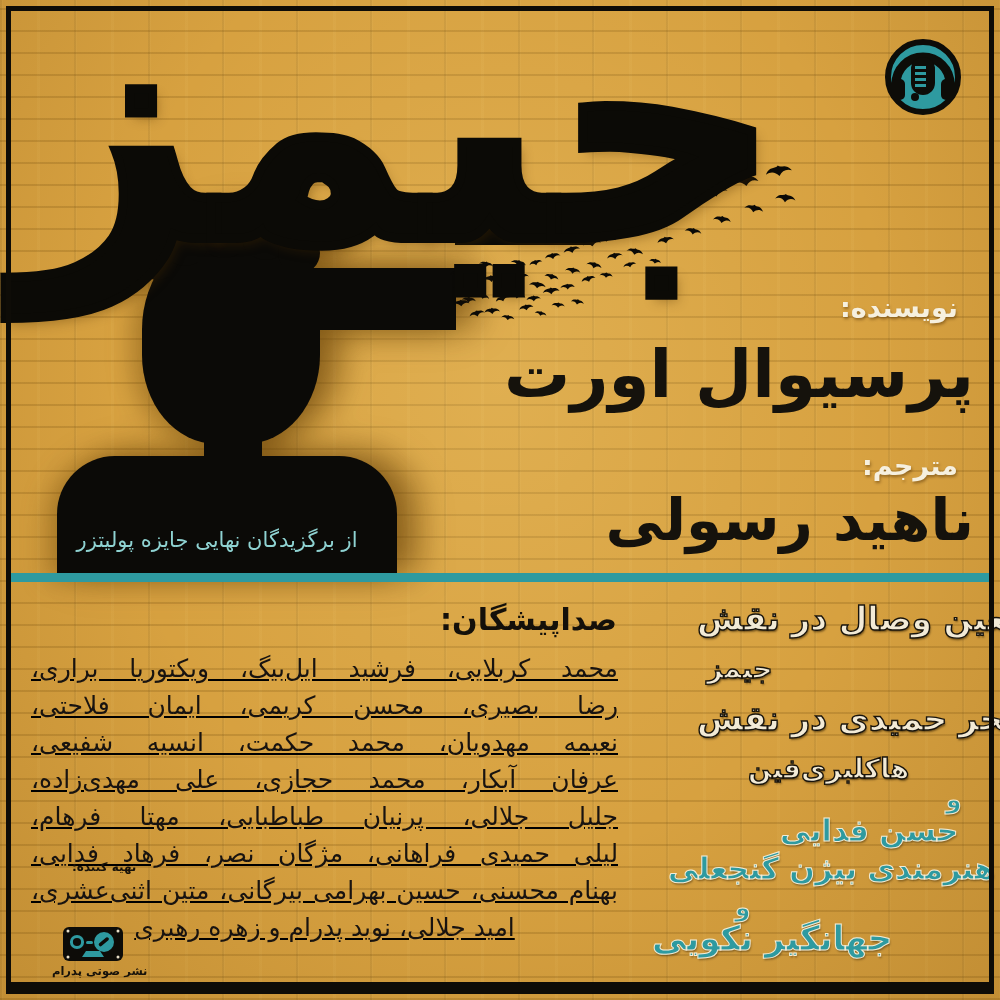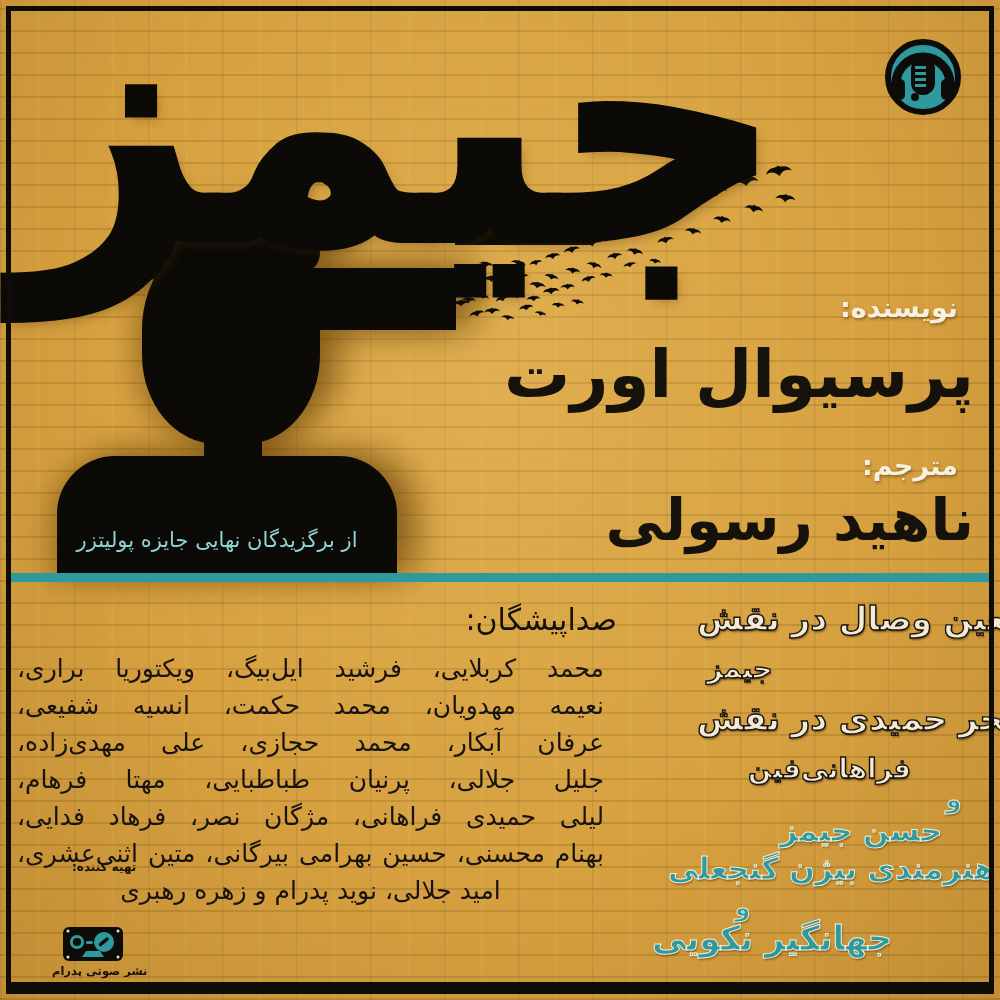--- a/index.html
+++ b/index.html
@@ -37,22 +37,22 @@
   .birds{position:absolute;left:450px;top:160px;width:352px;height:180px;z-index:4;}
   
   .label-white{position:absolute;direction:rtl;color:#f6f0df;font-size:27px;font-weight:bold;z-index:8;white-space:nowrap;text-shadow:1px 2px 3px rgba(70,40,0,0.45);}
   .author-label{right:42px;top:292px;}
   .translator-label{right:42px;top:450px;}
   .big-name{position:absolute;direction:rtl;color:#15120c;font-weight:bold;z-index:8;white-space:nowrap;}
   .author-name{right:26px;top:336px;font-size:66px;margin-left:6px;}
   .translator-name{right:26px;top:486px;font-size:58px;}
   .divider{position:absolute;left:6px;right:6px;top:573px;height:9px;background:#2e9aa0;z-index:9;}
   
-  .vc-heading{position:absolute;right:383px;top:602px;direction:rtl;color:#14100a;font-size:30px;font-weight:normal;z-index:8;white-space:nowrap;}
-  .vc-list{position:absolute;left:17px;top:650px;width:587px;z-index:8;}
+  .vc-heading{position:absolute;right:383px;top:602px;direction:rtl;color:#14100a;font-size:30px;font-weight:bold;z-index:8;white-space:nowrap;}
+  .vc-list{position:absolute;left:31px;top:650px;width:587px;z-index:8;text-decoration:underline;}
   .vc-line{direction:rtl;unicode-bidi:plaintext;text-align:justify;text-align-last:justify;white-space:nowrap;
     height:37px;line-height:37px;font-size:25px;color:#181310;}
   .vc-line.last{text-align-last:center;}
   
   .cast-line{position:absolute;direction:rtl;font-weight:bold;white-space:nowrap;z-index:8;}
   .cast-white{color:#f2ead6;-webkit-text-stroke:1.4px #17130c;text-shadow:1px 2px 2px rgba(40,25,0,0.55);}
   .cast-teal{color:#2e9aa0;-webkit-text-stroke:1px #f3ecd6;text-shadow:1px 2px 2px rgba(40,25,0,0.40);}
   .cl1{left:697px;top:599px;font-size:33px;}
   .cl2{left:707px;top:653px;font-size:27px;}
   .cl3{left:697px;top:699px;font-size:33px;}
@@ -164,34 +164,35 @@
   <div class="label-white author-label">نویسنده:</div>
   <div class="big-name author-name">پرسیوال اورت</div>
   <div class="label-white translator-label">مترجم:</div>
   <div class="big-name translator-name">ناهید رسولی</div>
 
   <div class="divider"></div>
 
   <div class="vc-heading">صداپیشگان:</div>
   <div class="vc-list">
     <div class="vc-line">محمد کربلایی، فرشید ایل‌بیگ، ویکتوریا براری،</div>
+    <div class="vc-line">رضا بصیری، محسن کریمی، ایمان فلاحتی،</div>
     <div class="vc-line">نعیمه مهدویان، محمد حکمت، انسیه شفیعی،</div>
     <div class="vc-line">عرفان آبکار، محمد حجازی، علی مهدی‌زاده،</div>
     <div class="vc-line">جلیل جلالی، پرنیان طباطبایی، مهتا فرهام،</div>
     <div class="vc-line">لیلی حمیدی فراهانی، مژگان نصر، فرهاد فدایی،</div>
     <div class="vc-line">بهنام محسنی، حسین بهرامی بیرگانی، متین اثنی‌عشری،</div>
     <div class="vc-line last">امید جلالی، نوید پدرام و زهره رهبری</div>
   </div>
 
   <div class="cast-line cast-white cl1">معین وصال در نقش</div>
   <div class="cast-line cast-white cl2">جیمز</div>
   <div class="cast-line cast-white cl3">سحر حمیدی در نقش</div>
-  <div class="cast-line cast-white cl4">فراهانی‌فین</div>
+  <div class="cast-line cast-white cl4">هاکلبری‌فین</div>
   <div class="cast-line cast-teal cl5">و</div>
-  <div class="cast-line cast-teal cl6">حسن جیمز</div>
+  <div class="cast-line cast-teal cl6">حسن فدایی</div>
   <div class="cast-line cast-teal cl7">با هنرمندی بیژن گنجعلی</div>
   <div class="cast-line cast-teal cl8">و</div>
   <div class="cast-line cast-teal cl9">جهانگیر نکویی</div>
 
   <div class="producer-label">تهیه کننده:</div>
   <svg class="publisher-logo" viewBox="0 0 62 40">
     <rect x="1" y="1" width="60" height="34" rx="6" fill="#0d0c08"></rect>
     <circle cx="42" cy="16" r="10" fill="#2e9aa0"></circle>
     <rect x="36" y="14" width="12" height="3.4" rx="1.5" fill="#0d0c08" transform="rotate(-40 42 16)"></rect>
     <circle cx="15" cy="16" r="5.6" fill="none" stroke="#2e9aa0" stroke-width="3"></circle>

